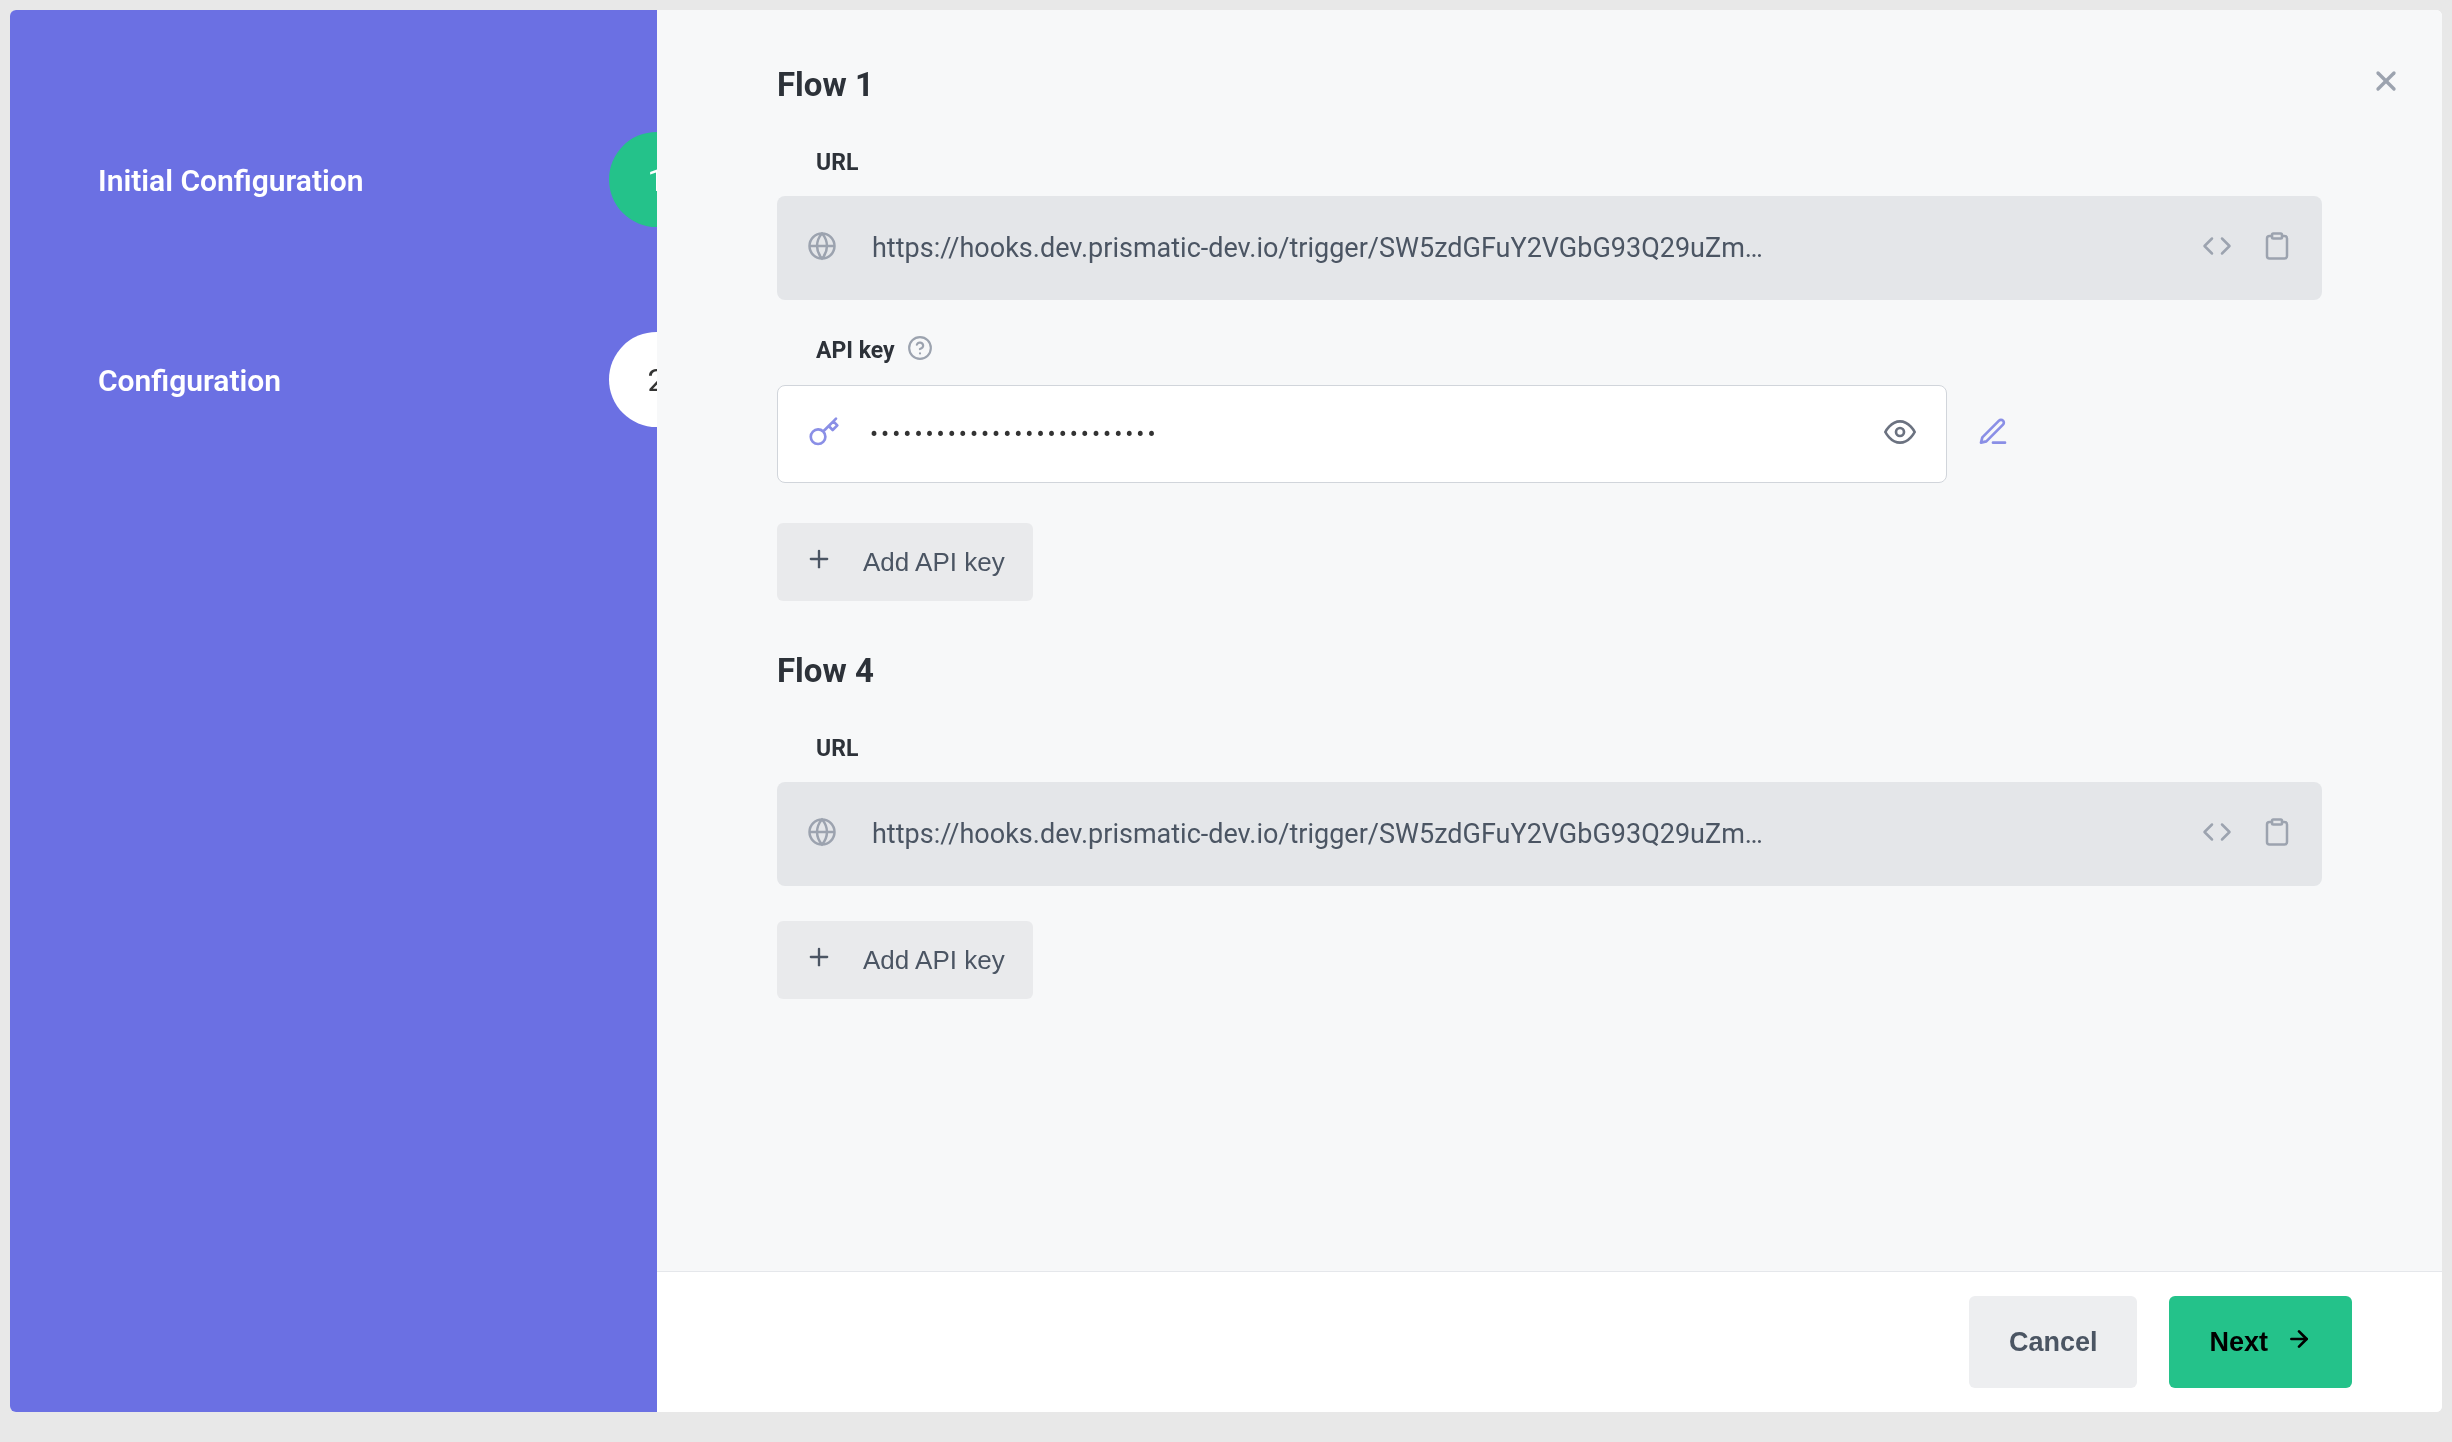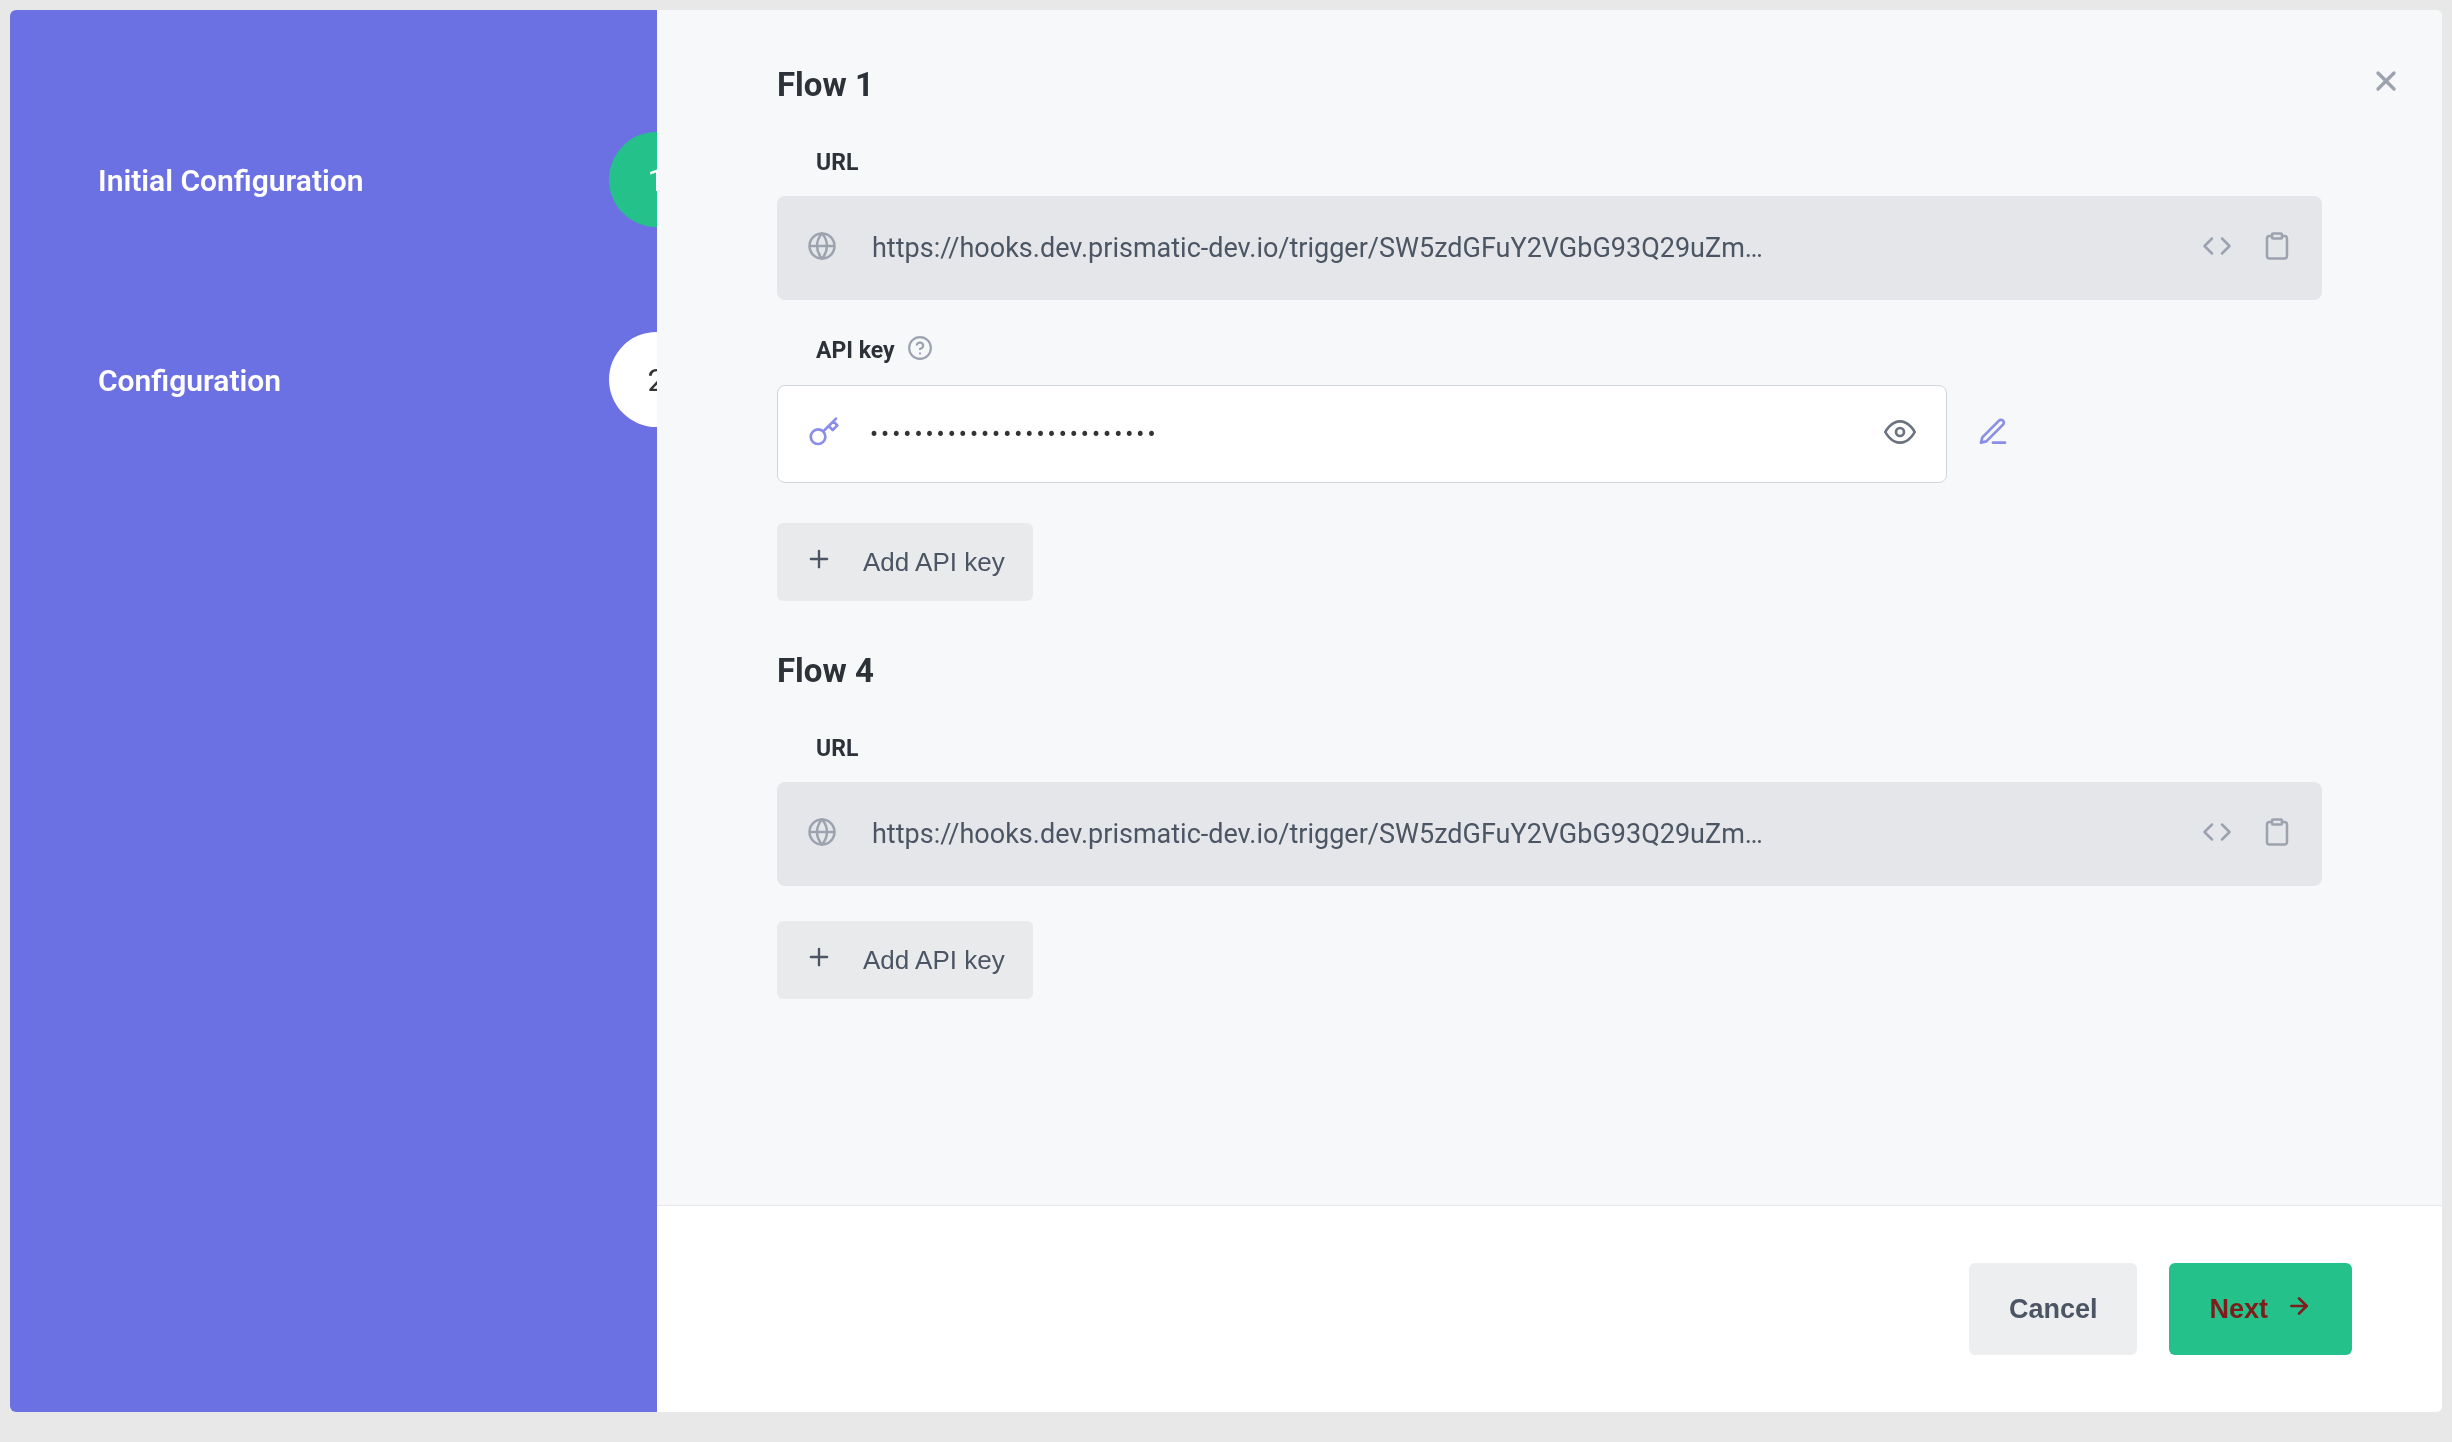--- a/index.html
+++ b/index.html
@@ -218,21 +218,21 @@
 
 .add-button .plus-icon {
   color: #4b5563;
 }
 
 .footer {
   display: flex;
   justify-content: flex-end;
   align-items: center;
   gap: 32px;
-  padding: 57px 90px;
+  padding: 24px 90px;
   background: #fff;
   border-top: 1px solid #e5e7eb;
 }
 
 .btn-cancel {
   background: #edeef0;
   border: none;
   border-radius: 6px;
   padding: 0 40px;
   height: 92px;
@@ -246,21 +246,21 @@
   display: inline-flex;
   align-items: center;
   gap: 18px;
   background: #24c28a;
   border: none;
   border-radius: 6px;
   padding: 0 40px;
   height: 92px;
   font-size: 27px;
   font-weight: 600;
-  color: #7f1d1d;
+  color: #000000;
   cursor: pointer;
 }
 </style>
 </head>
 <body>
 
 <div class="modal">
   <div class="sidebar">
     <div class="step">
       <span class="step-label">Initial Configuration</span>

